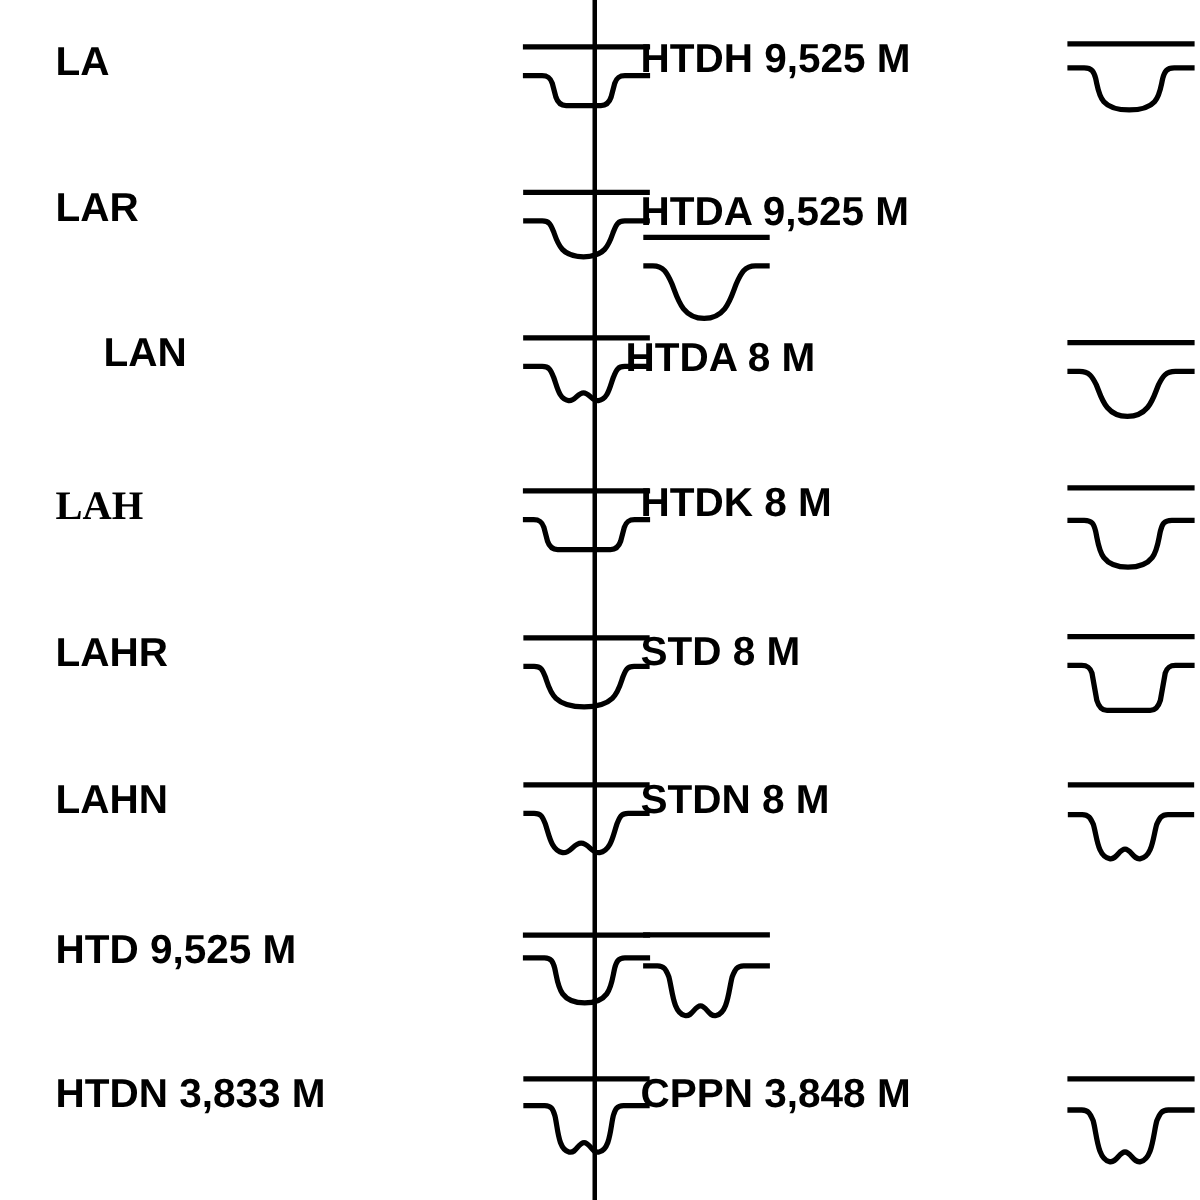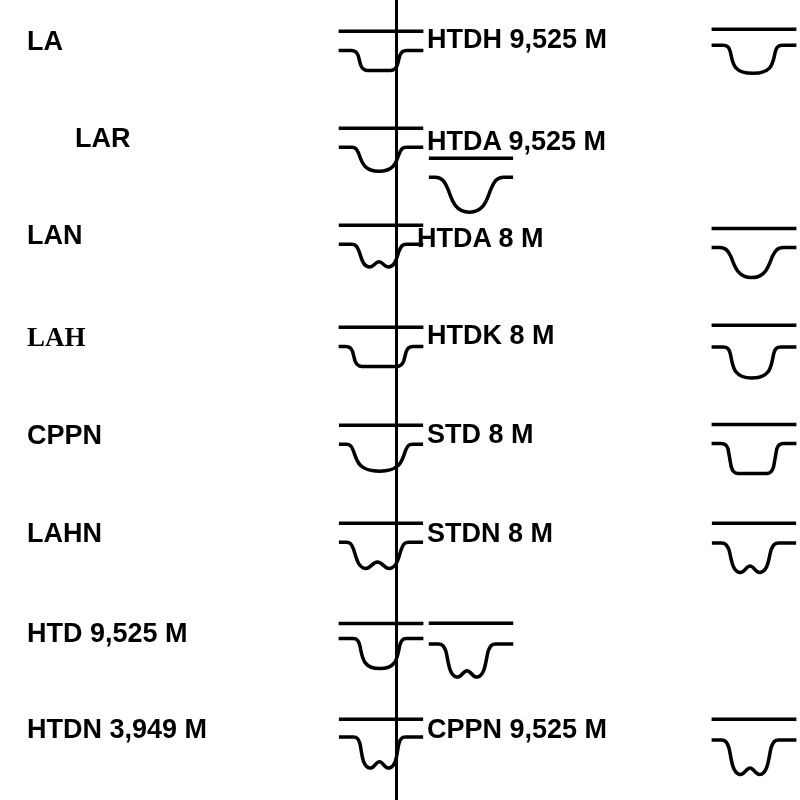--- a/index.html
+++ b/index.html
@@ -21,21 +21,21 @@
     left: 395px;
     width: 3px;
     height: 800px;
     background: #000000;
   }
   .col {
     position: absolute;
     top: 0;
     height: 800px;
   }
-  .col-left  { left: 0;   width: 453px; }
+  .col-left  { left: 10px;   width: 453px; }
   .col-right { left: 398px; width: 428px; }
   .row {
     position: absolute;
     left: 0;
     right: 0;
     display: flex;
     justify-content: space-between;
     align-items: flex-start;
   }
   .col-left  .row { padding-left: 27px; padding-right: 28px; }
@@ -56,64 +56,64 @@
 <div id="stage">
 
   <div class="col col-left">
     <div class="row" style="top: 28px;">
       <span class="label">LA</span>
       <svg class="profile" viewBox="0 0 110 60" width="88" height="48">
           <path d="M2,4 H108" fill="none" stroke="#000000" stroke-width="4.4" stroke-linejoin="round" stroke-linecap="butt"></path>
           <path d="M2,28 H18 C23,28 25,30 26.5,34.5 L29.5,46 C31,50.5 33.5,53 38,53 H67 C71.5,53 74,50.5 75.5,46 L78.5,34.5 C80,30 82,28 87,28 H108" fill="none" stroke="#000000" stroke-width="4.4" stroke-linejoin="round" stroke-linecap="butt"></path>
         </svg>
     </div>
-    <div class="row" style="top: 125px; margin-left: 48px;">
+    <div class="row" style="top: 125px;">
       <span class="label">LAR</span>
       <svg class="profile" viewBox="0 0 110 64" width="88" height="51">
           <path d="M2,4 H108" fill="none" stroke="#000000" stroke-width="4.4" stroke-linejoin="round" stroke-linecap="butt"></path>
           <path d="M2,28 H18 C24,28 25,31 27.5,37 C31,47 34,58 52.5,58 C71,58 74,47 77.5,37 C80,31 81,28 87,28 H108" fill="none" stroke="#000000" stroke-width="4.4" stroke-linejoin="round" stroke-linecap="butt"></path>
         </svg>
     </div>
-    <div class="row" style="top: 222px;">
+    <div class="row" style="top: 222px; margin-left: 32px;">
       <span class="label">LAN</span>
       <svg class="profile" viewBox="0 0 110 64" width="88" height="51">
           <path d="M2,4 H108" fill="none" stroke="#000000" stroke-width="4.4" stroke-linejoin="round" stroke-linecap="butt"></path>
           <path d="M2,28 H18 C24,28 25,31 27.5,37 C30.5,45 32,55.5 40,56.5 C45.5,57.3 47.5,50 52.5,50 C57.5,50 59.5,57.3 65,56.5 C73,55.5 74.5,45 77.5,37 C80,31 81,28 87,28 H108" fill="none" stroke="#000000" stroke-width="4.4" stroke-linejoin="round" stroke-linecap="butt"></path>
         </svg>
     </div>
     <div class="row" style="top: 324px; font-family: Liberation Serif, serif;">
       <span class="label">LAH</span>
       <svg class="profile" viewBox="0 0 110 60" width="88" height="48">
           <path d="M2,4 H108" fill="none" stroke="#000000" stroke-width="4.4" stroke-linejoin="round" stroke-linecap="butt"></path>
           <path d="M2,28 H11 C16,28 18,30 19.5,34.5 L22.5,46 C24,50.5 26.5,53 31,53 H75 C79.5,53 82,50.5 83.5,46 L86.5,34.5 C88,30 90,28 95,28 H108" fill="none" stroke="#000000" stroke-width="4.4" stroke-linejoin="round" stroke-linecap="butt"></path>
         </svg>
     </div>
     <div class="row" style="top: 422px;">
-      <span class="label">CPPN</span>
+      <span class="label">LAHR</span>
       <svg class="profile" viewBox="0 0 110 68" width="88" height="54">
           <path d="M2,4 H108" fill="none" stroke="#000000" stroke-width="4.4" stroke-linejoin="round" stroke-linecap="butt"></path>
           <path d="M2,28 H11 C17,28 18,31 20.5,37 C24.5,49 27,62 53,62 C79,62 81.5,49 85.5,37 C88,31 89,28 95,28 H108" fill="none" stroke="#000000" stroke-width="4.4" stroke-linejoin="round" stroke-linecap="butt"></path>
         </svg>
     </div>
     <div class="row" style="top: 520px; gap: 24px;">
       <span class="label">LAHN</span>
       <svg class="profile" viewBox="0 0 110 68" width="88" height="54">
           <path d="M2,4 H108" fill="none" stroke="#000000" stroke-width="4.4" stroke-linejoin="round" stroke-linecap="butt"></path>
           <path d="M2,28 H11 C17,28 18,31 20.5,37 C23.5,46 25.5,59.5 35,61 C41.5,62 44,53 50.5,53 C57,53 59.5,62 66,61 C75.5,59.5 77.5,46 80.5,37 C83,31 84,28 90,28 H108" fill="none" stroke="#000000" stroke-width="4.4" stroke-linejoin="round" stroke-linecap="butt"></path>
         </svg>
     </div>
     <div class="row" style="top: 620px;">
       <span class="label">HTD 9,525 M</span>
       <svg class="profile" viewBox="0 0 110 67" width="88" height="54">
           <path d="M2,4 H108" fill="none" stroke="#000000" stroke-width="4.4" stroke-linejoin="round" stroke-linecap="butt"></path>
           <path d="M2,23 H20 C25.5,23 27,26 28.5,31.5 C31.5,44 31,60.5 53.5,60.5 C76,60.5 75.5,44 78.5,31.5 C80,26 81.5,23 87,23 H108" fill="none" stroke="#000000" stroke-width="4.4" stroke-linejoin="round" stroke-linecap="butt"></path>
         </svg>
     </div>
     <div class="row" style="top: 716px;">
-      <span class="label">HTDN 3,949 M</span>
+      <span class="label">HTDN 3,833 M</span>
       <svg class="profile" viewBox="0 0 110 73" width="88" height="58">
           <path d="M2,4 H108" fill="none" stroke="#000000" stroke-width="4.4" stroke-linejoin="round" stroke-linecap="butt"></path>
           <path d="M2,26.5 H20 C25.5,26.5 27,29.5 28.5,35 C31,45 31,63.5 40.5,65.5 C46.5,66.8 48,57.5 53,57.5 C58,57.5 59.5,66.8 65.5,65.5 C75,63.5 75,45 77.5,35 C79,29.5 80.5,26.5 86,26.5 H108" fill="none" stroke="#000000" stroke-width="4.4" stroke-linejoin="round" stroke-linecap="butt"></path>
         </svg>
     </div>
   </div>
 
   <div class="divider"></div>
 
   <div class="col col-right">
@@ -159,21 +159,21 @@
           <path d="M2,29 H14 C19.5,29 21,32 23.5,37.5 C26.5,48 27,64 37,66 C43,67.2 45,58 50,58 C55,58 57,67.2 63,66 C73,64 73.5,48 76.5,37.5 C79,32 80.5,29 86,29 H108" fill="none" stroke="#000000" stroke-width="4.4" stroke-linejoin="round" stroke-linecap="butt"></path>
         </svg>
     </div>
     <div class="row" style="top: 620px;">
       <svg class="profile" viewBox="0 0 110 79" width="88" height="63">
           <path d="M2,4 H108" fill="none" stroke="#000000" stroke-width="4.4" stroke-linejoin="round" stroke-linecap="butt"></path>
           <path d="M2,30 H14 C19.5,30 21,33 23.5,39 C26.5,50 27,69.5 37,71.5 C43,72.8 45,63.5 50,63.5 C55,63.5 57,72.8 63,71.5 C73,69.5 73.5,50 76.5,39 C79,33 80.5,30 86,30 H108" fill="none" stroke="#000000" stroke-width="4.4" stroke-linejoin="round" stroke-linecap="butt"></path>
         </svg>
     </div>
     <div class="row" style="top: 716px;">
-      <span class="label">CPPN 9,525 M</span>
+      <span class="label">CPPN 3,848 M</span>
       <svg class="profile" viewBox="0 0 110 80" width="88" height="64">
           <path d="M2,4 H108" fill="none" stroke="#000000" stroke-width="4.4" stroke-linejoin="round" stroke-linecap="butt"></path>
           <path d="M2,30 H14 C19.5,30 21,33 23.5,39 C26.5,50 27,71 37,73 C43,74.3 45,65 50,65 C55,65 57,74.3 63,73 C73,71 73.5,50 76.5,39 C79,33 80.5,30 86,30 H108" fill="none" stroke="#000000" stroke-width="4.4" stroke-linejoin="round" stroke-linecap="butt"></path>
         </svg>
     </div>
   </div>
 
 </div>
 
 </body></html>

